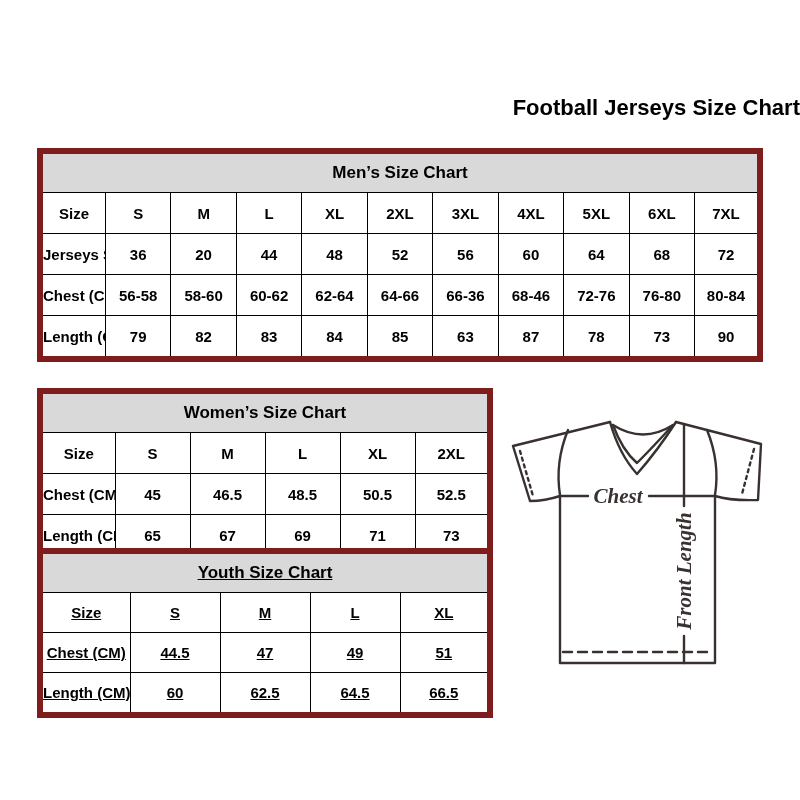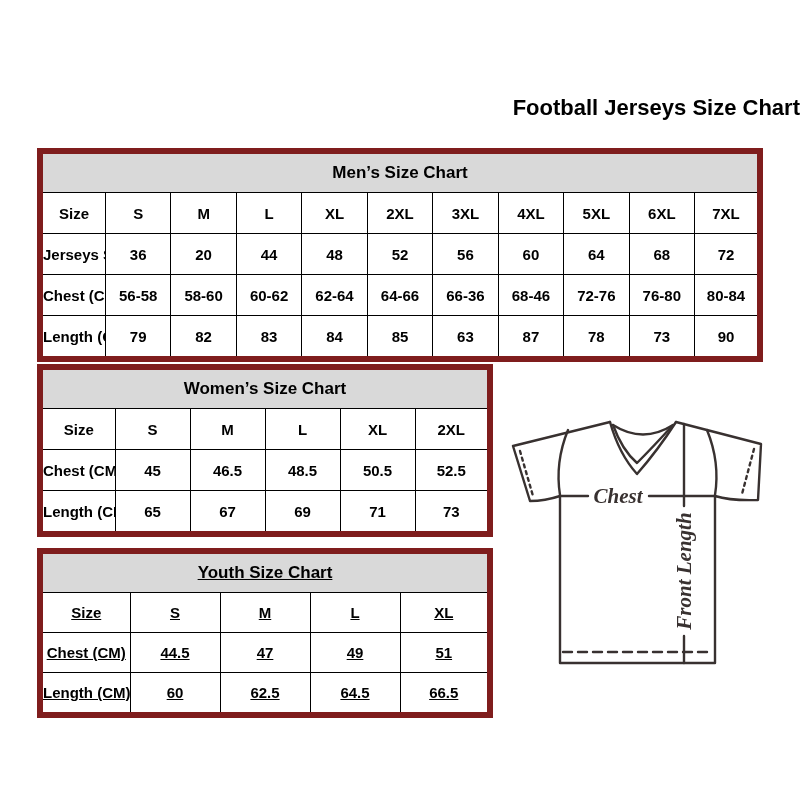--- a/index.html
+++ b/index.html
@@ -37,21 +37,21 @@
     height:40px;
     text-align:center;
     vertical-align:middle;
     font-size:15px;
     font-weight:bold;
     overflow:hidden;
     white-space:nowrap;
   }
   .label-cell { width:111px;margin-top:9px; }
   #mens-table   { left:37px; top:148px; width:726px; }
-  #womens-table { left:37px; top:364px; width:456px; }
+  #womens-table { left:37px; top:388px; width:456px; }
   #youth-table  { left:37px; top:548px; width:456px;text-decoration:underline; }
   #youth-table td { height:39px; }
   .jersey-wrap {
     position:absolute;
     left:500px; top:400px;
     width:300px; height:300px;
   }
   .diagram-text {
     font-family:"Liberation Serif", serif;
     font-style:italic;

